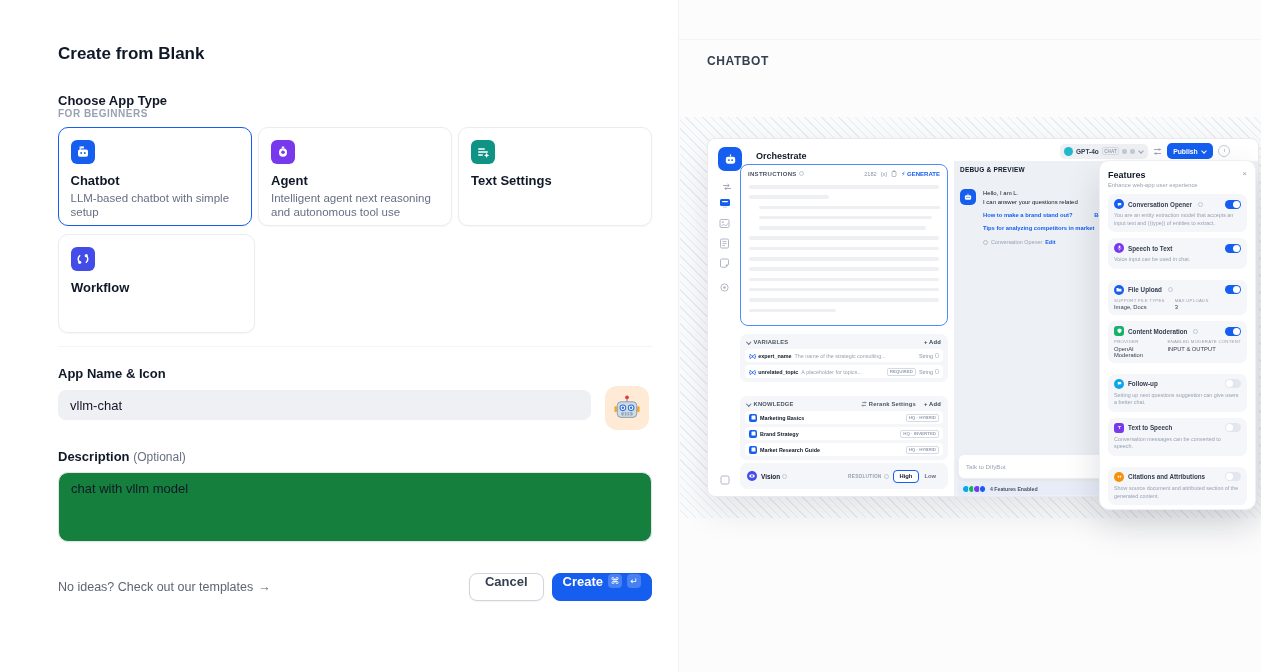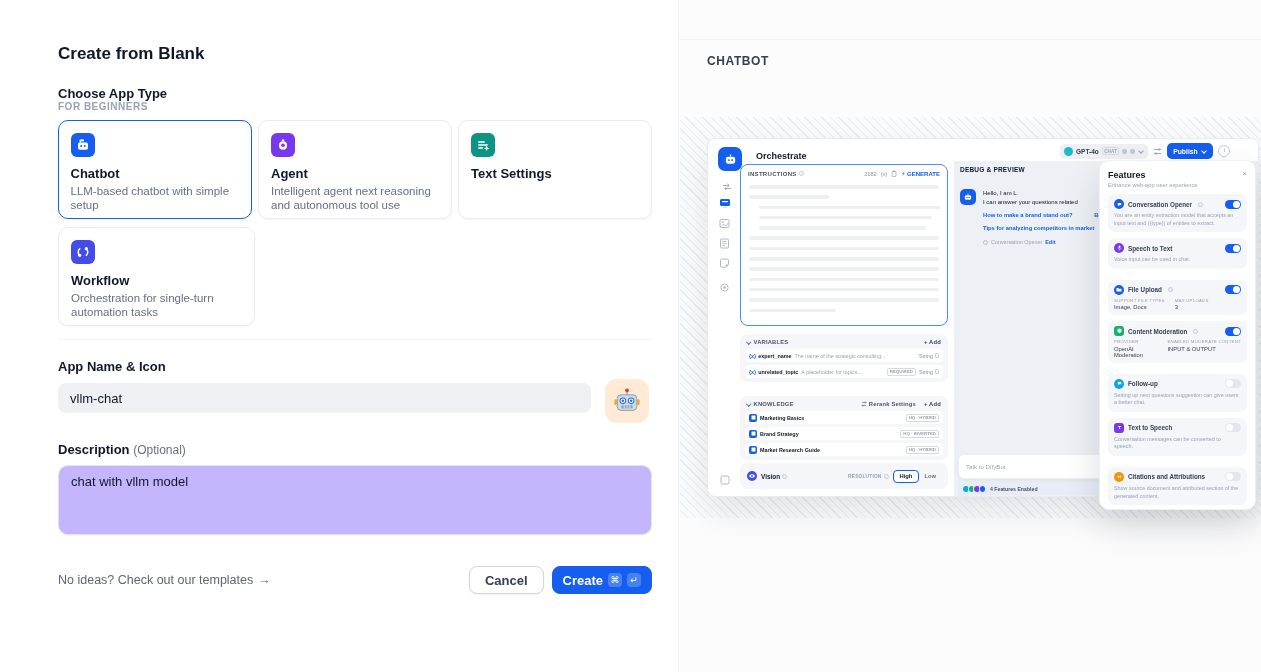--- a/index.html
+++ b/index.html
@@ -2,40 +2,40 @@
 <html><head>
 <meta charset="utf-8">
 <style>
   *{box-sizing:border-box;margin:0;padding:0}
   html,body{width:1261px;height:672px;overflow:hidden}
   body{font-family:"Liberation Sans","DejaVu Sans",sans-serif;background:#fff;color:#101828;position:relative}
 
   
   .lp{position:absolute;left:12px;top:0;width:678px;height:672px;background:#fff;padding:44px 38px 0 46px}
   .title{font-size:17px;font-weight:700;color:#101828}
-  .sec-label{font-size:13px;font-weight:700;color:#101828;margin-top:22px}
+  .sec-label{font-size:13px;font-weight:700;color:#101828;margin-top:29px}
   .grp-label{font-size:10px;font-weight:700;color:#98a2b3;letter-spacing:.5px;}
   .cards{display:flex;gap:6px;margin-top:8px}
   .card{width:194px;height:99px;border:1px solid #eaecf0;border-radius:10px;background:#fff;padding:12px;cursor:pointer;box-shadow:0 1px 2px rgba(16,24,40,.04)}
   .card.sel{border:1.5px solid #155eef;padding:11.5px}
   .card.w197{width:197px}
   .cicon{width:24px;height:24px;border-radius:6px;display:flex;align-items:center;justify-content:center}
   .cname{font-size:13px;font-weight:700;color:#101828;margin-top:9px}
   .cdesc{font-size:11.5px;color:#676f83;line-height:1.25;margin-top:3px}
   .hr{height:1px;background:#f2f4f7;margin-top:13px}
   .fld-label{font-size:13px;font-weight:700;color:#101828;margin-top:19px}
   .opt{font-weight:400;color:#676f83;font-size:12px}
   .name-row{display:flex;margin-top:9px;align-items:flex-start}
   .tin{width:533px;height:30px;background:#eff0f3;border:none;border-radius:8px;padding:0 12px;font-size:13px;color:#101828;font-family:inherit;outline:none}
   .appicon{width:44px;height:44px;border-radius:12px;margin-left:14px;margin-top:-4px;display:flex;align-items:center;justify-content:center;cursor:pointer}
-  .txta{width:594px;height:70px;margin-top:8px;border:1px solid #e2e5ea;border-radius:10px;background:#c4b5fd;padding:8px 12px;font-size:13px;color:#101828;font-family:inherit;resize:none;outline:none;box-shadow:0 1px 2px rgba(16,24,40,.04)}
+  .txta{width:594px;height:70px;margin-top:8px;border:1px solid #e2e5ea;border-radius:10px;background:#15803d;padding:8px 12px;font-size:13px;color:#101828;font-family:inherit;resize:none;outline:none;box-shadow:0 1px 2px rgba(16,24,40,.04)}
   .footer{display:flex;align-items:center;margin-top:27px;width:594px}
   .tpl-link{font-size:12.5px;color:#5d6575;cursor:pointer;display:flex;align-items:center;gap:5px}
   .btns{margin-left:auto;display:flex;gap:8px}
-  .btn{height:28px;border-radius:8px;font-size:13px;font-weight:700;display:flex;align-items:center;cursor:pointer}
+  .btn{height:28px;border-radius:8px;font-size:13px;font-weight:700;display:flex;cursor:pointer}
   .btn-sec{background:#fff;border:1px solid #d0d5dd;color:#354052;padding:0 15px;box-shadow:0 1px 2px rgba(16,24,40,.05)}
   .btn-pri{background:#155eef;border:1px solid #155eef;color:#fff;padding:0 10px;gap:5px}
   .kbd{width:14px;height:14px;border-radius:4px;background:rgba(255,255,255,.22);font-size:9px;display:flex;align-items:center;justify-content:center;font-weight:400}
 
   
   .rp{position:absolute;left:678px;top:0;width:583px;height:672px;background:#fcfcfd;border-left:1px solid #f0f1f4}
   .rp-head{height:40px;border-bottom:1px solid #f2f4f7}
   .rp-info{padding:14px 30px 0 28px}
   .rp-type{font-size:12px;font-weight:700;letter-spacing:.6px;color:#354052}
   .rp-desc{font-size:12px;color:#676f83;line-height:1.55;margin-top:6px;max-width:345px}
@@ -177,21 +177,20 @@
       <div class="card w197">
         <div class="cicon" style="background:#444ce7">
           <svg width="16" height="16" viewBox="0 0 16 16">
               <path d="M11.3 4.7a4.4 4.4 0 0 1 0 6.6" stroke="#fff" stroke-width="1.5" fill="none" stroke-linecap="round"></path>
               <path d="M4.7 11.3a4.4 4.4 0 0 1 0-6.6" stroke="#fff" stroke-width="1.5" fill="none" stroke-linecap="round"></path>
               <circle cx="11.3" cy="4.7" r="1.6" fill="#fff"></circle>
               <circle cx="4.7" cy="11.3" r="1.6" fill="#fff"></circle>
             </svg>
         </div>
         <div class="cname">Workflow</div>
-        <div class="cdesc">Orchestration for single-turn automation tasks</div>
       </div>
     </div>
 
     <div class="hr"></div>
 
     <div class="fld-label">App Name &amp; Icon</div>
     <div class="name-row">
       <input class="tin" type="text" value="vllm-chat" style="">
       <div class="appicon" style="background:#ffead5">
         <svg width="30" height="30" viewBox="0 0 32 32">

